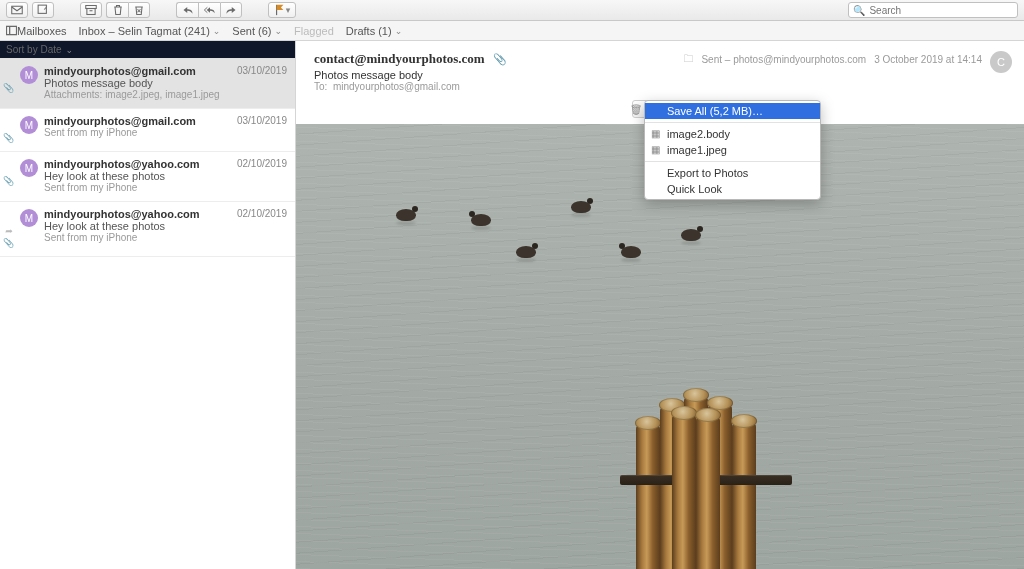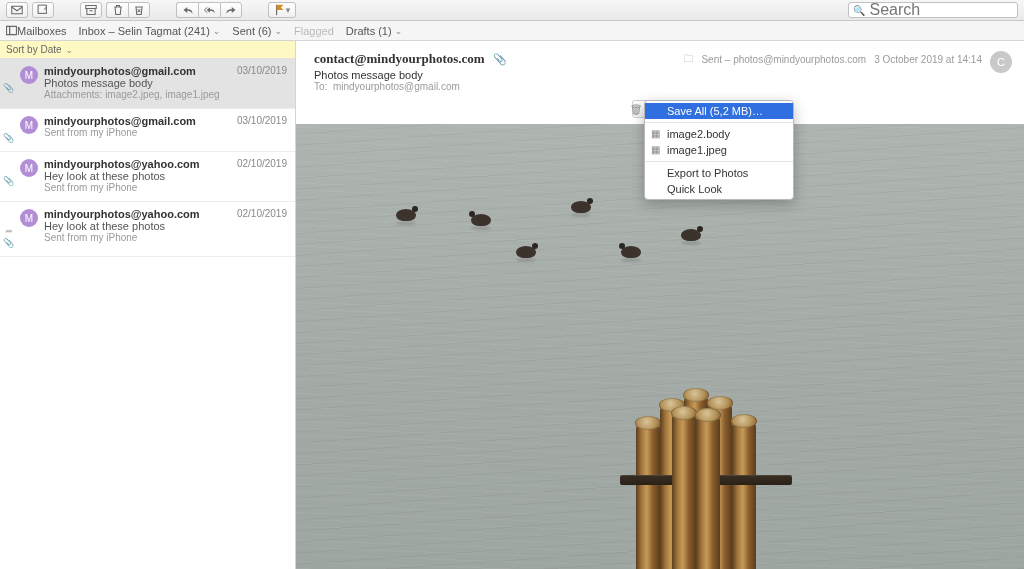--- a/index.html
+++ b/index.html
@@ -21,21 +21,21 @@
   .tb-group .tb-btn { border-radius: 0; border-right-width: 0; }
   .tb-group .tb-btn:first-child { border-top-left-radius: 3px; border-bottom-left-radius: 3px; }
   .tb-group .tb-btn:last-child  { border-top-right-radius: 3px; border-bottom-right-radius: 3px; border-right-width: 1px; }
   .tb-spacer { width: 18px; }
   .tb-flag { width: 28px; }
   .searchbox {
     position: absolute; right: 6px; top: 2px; width: 170px; height: 16px;
     border: 1px solid #c0c0c0; border-radius: 3px; background: #fff;
     display: flex; align-items: center; padding: 0 4px; gap: 4px;
   }
-  .searchbox input { border: none; outline: none; width: 100%; font-size: 16px; color: #555; background: transparent; }
+  .searchbox input { border: none; outline: none; width: 100%; font-size: 10px; color: #555; background: transparent; }
   .search-icon { font-size: 10px; color: #888; }
 
   .icon { width: 12px; height: 12px; }
   .gray-stroke { stroke: #6a6a6a; fill: none; stroke-width: 1.4; }
   .gray-fill   { fill: #6a6a6a; }
 
   
   .favbar {
     height: 20px; background: #f5f5f5; border-bottom: 1px solid #d5d5d5;
     display: flex; align-items: center; padding: 0 6px; gap: 12px; font-size: 11px; color: #555;
@@ -45,21 +45,21 @@
   .favbar .flagged { color:#bbb; }
   .chev { font-size: 9px; color:#888; }
 
   
   .columns { display:flex; height: calc(569px - 21px - 20px); }
   .list {
     width: 296px; background:#fff; border-right:1px solid #d5d5d5;
     display:flex; flex-direction:column;
   }
   .sortbar {
-    height: 18px; background:#fef9c3; border-bottom:1px solid #e0e0e0;
+    height: 18px; background:#0f172a; border-bottom:1px solid #e0e0e0;
     display:flex; align-items:center; padding:0 6px; font-size:10px; color:#666;
   }
   .msg {
     display:flex; gap:6px; padding:6px 8px 8px 4px; border-bottom:1px solid #ededed;
     position:relative;
   }
   .msg.selected { background:#e3e3e3; }
   .msg .gutter { width:10px; display:flex; flex-direction:column; align-items:center; padding-top:18px; gap:2px; color:#bbb; font-size:9px; }
   .msg .avatar {
     width:18px; height:18px; border-radius:50%; background:#b28ed6; color:#fff;
@@ -84,21 +84,21 @@
   .attach-row {
     margin: 8px auto 0 auto; height:18px; width:100px;
     display:flex; align-items:center; justify-content:center; gap:6px;
     border:1px solid #cfcfcf; border-radius:3px; background:linear-gradient(#ffffff,#f2f2f2);
     position:relative; left: 20px;
   }
   .attach-row .a-icn { font-size:10px; color:#8a8a8a; }
   .attach-count { display:flex; align-items:center; gap:2px; margin-left:3px; }
 
   .dropdown {
-    position:absolute; left:630px; top:42px; width:150px;
+    position:absolute; left:630px; top:42px; width:177px;
     background:#fff; border:1px solid #b8b8b8; border-radius:4px;
     box-shadow: 0 4px 14px rgba(0,0,0,.25); padding:2px 0; z-index:5;
     font-size:11px;
   }
   .dropdown .dd-item { padding:2px 10px 2px 22px; position:relative; white-space:nowrap; }
   .dropdown .dd-item.hl { background:#2f6fe0; color:#fff; }
   .dropdown .dd-sep { height:1px; background:#e2e2e2; margin:3px 0; }
   .dropdown .dd-icon { position:absolute; left:6px; top:2px; font-size:10px; color:#888; }
 
   .image-area { flex:1; position:relative; overflow:hidden; background:#a9b0ac; }

